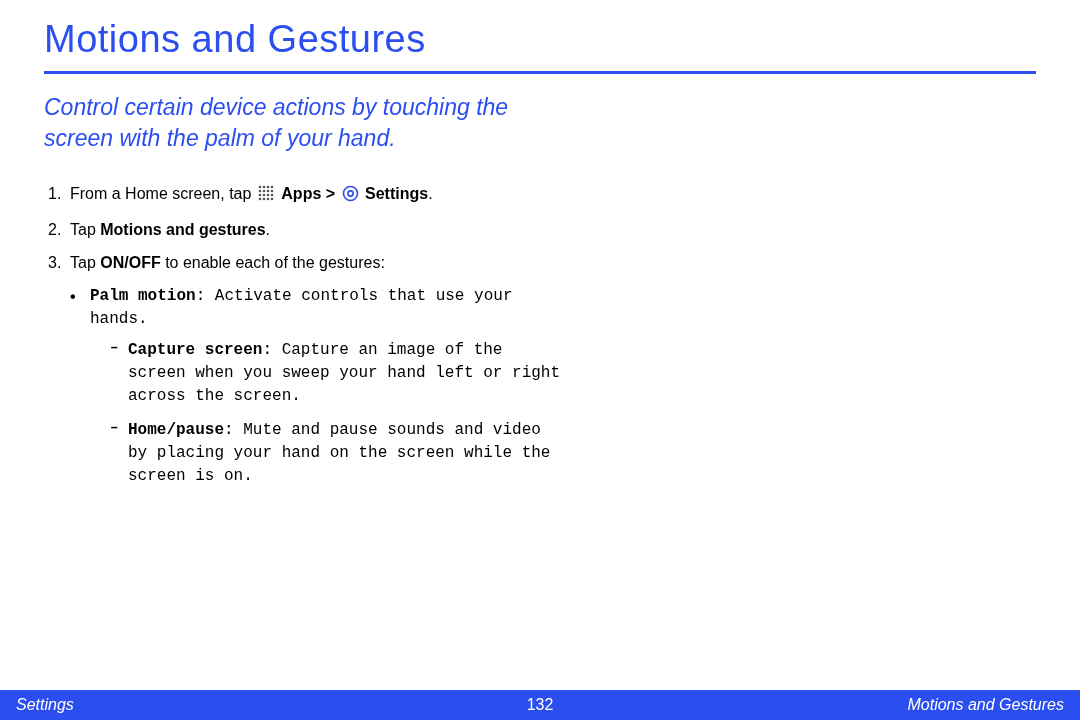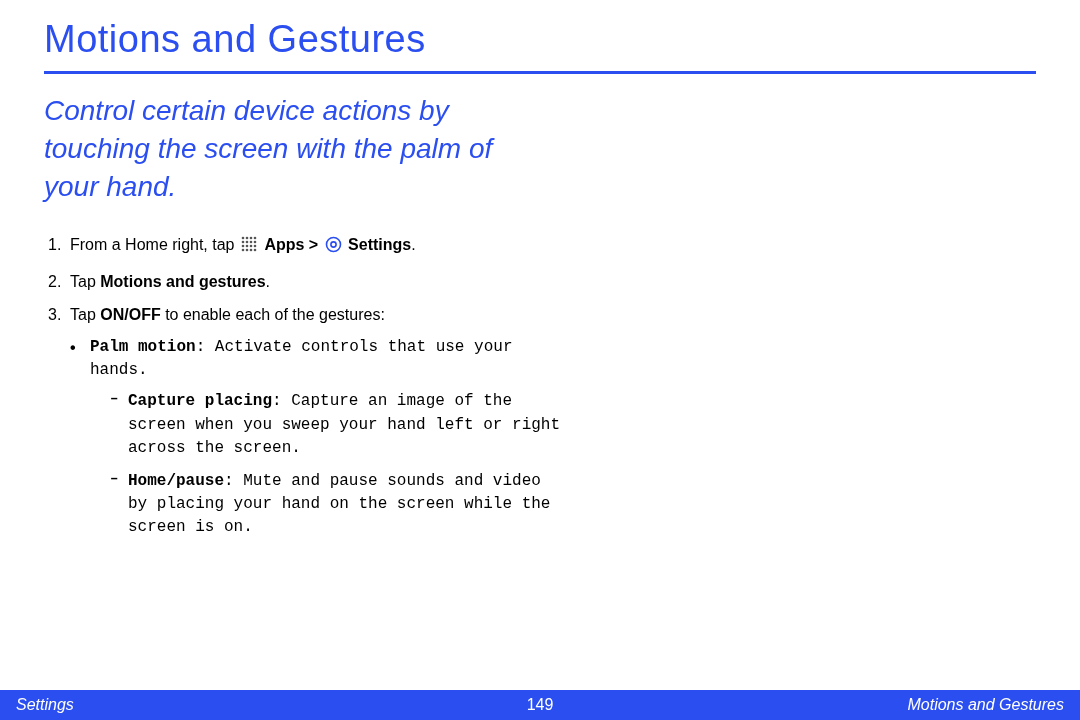--- a/index.html
+++ b/index.html
@@ -22,21 +22,21 @@
     padding-bottom: 10px;
   }
   .title-rule {
     border: none;
     border-top: 3px solid #2a4ef0;
     margin-bottom: 18px;
   }
   .subtitle {
     color: #2a4ef0;
     font-style: italic;
-    font-size: 28px;
+    font-size: 23px;
     line-height: 1.35;
     max-width: 480px;
     margin-bottom: 28px;
     font-weight: 400;
   }
   .steps {
     max-width: 520px;
     font-size: 16px;
     color: #000;
     line-height: 1.45;
@@ -108,21 +108,21 @@
 <div class="page">
   <h1 class="title">Motions and Gestures</h1>
   <hr class="title-rule">
   <p class="subtitle">Control certain device actions by touching the screen with the palm of your hand.</p>
 
   <div class="steps">
 
     <div class="step">
       <div class="step-num">1.</div>
       <div class="step-body">
-        <span>From a Home right, tap </span>
+        <span>From a Home screen, tap </span>
         <span class="inline-icon">
           <svg width="17" height="17" viewBox="0 0 17 17">
             <g fill="#555">
               <circle cx="2" cy="2" r="1.3"></circle>
                 <circle cx="6" cy="2" r="1.3"></circle>
                 <circle cx="10" cy="2" r="1.3"></circle>
                 <circle cx="14" cy="2" r="1.3"></circle>
               <circle cx="2" cy="6" r="1.3"></circle>
                 <circle cx="6" cy="6" r="1.3"></circle>
                 <circle cx="10" cy="6" r="1.3"></circle>
@@ -167,35 +167,35 @@
     <div class="bullets">
       <div class="bullet">
         <div class="bullet-mark">•</div>
         <div class="bullet-body">
           <span class="bold">Palm motion</span><span>: Activate controls that use your hands.</span>
 
           <div class="subbullets">
             <div class="subbullet">
               <div class="subbullet-mark">–</div>
               <div class="subbullet-body">
-                <span class="bold">Capture placing</span><span>: Capture an image of the screen when you sweep your hand left or right across the screen.</span>
+                <span class="bold">Capture screen</span><span>: Capture an image of the screen when you sweep your hand left or right across the screen.</span>
               </div>
             </div>
             <div class="subbullet">
               <div class="subbullet-mark">–</div>
               <div class="subbullet-body">
                 <span class="bold">Home/pause</span><span>: Mute and pause sounds and video by placing your hand on the screen while the screen is on.</span>
               </div>
             </div>
           </div>
 
         </div>
       </div>
     </div>
 
   </div>
 </div>
 
 <div class="footer">
   <div class="footer-left">Settings</div>
-  <div class="footer-center">149</div>
+  <div class="footer-center">132</div>
   <div class="footer-right">Motions and Gestures</div>
 </div>
 
 </body></html>

